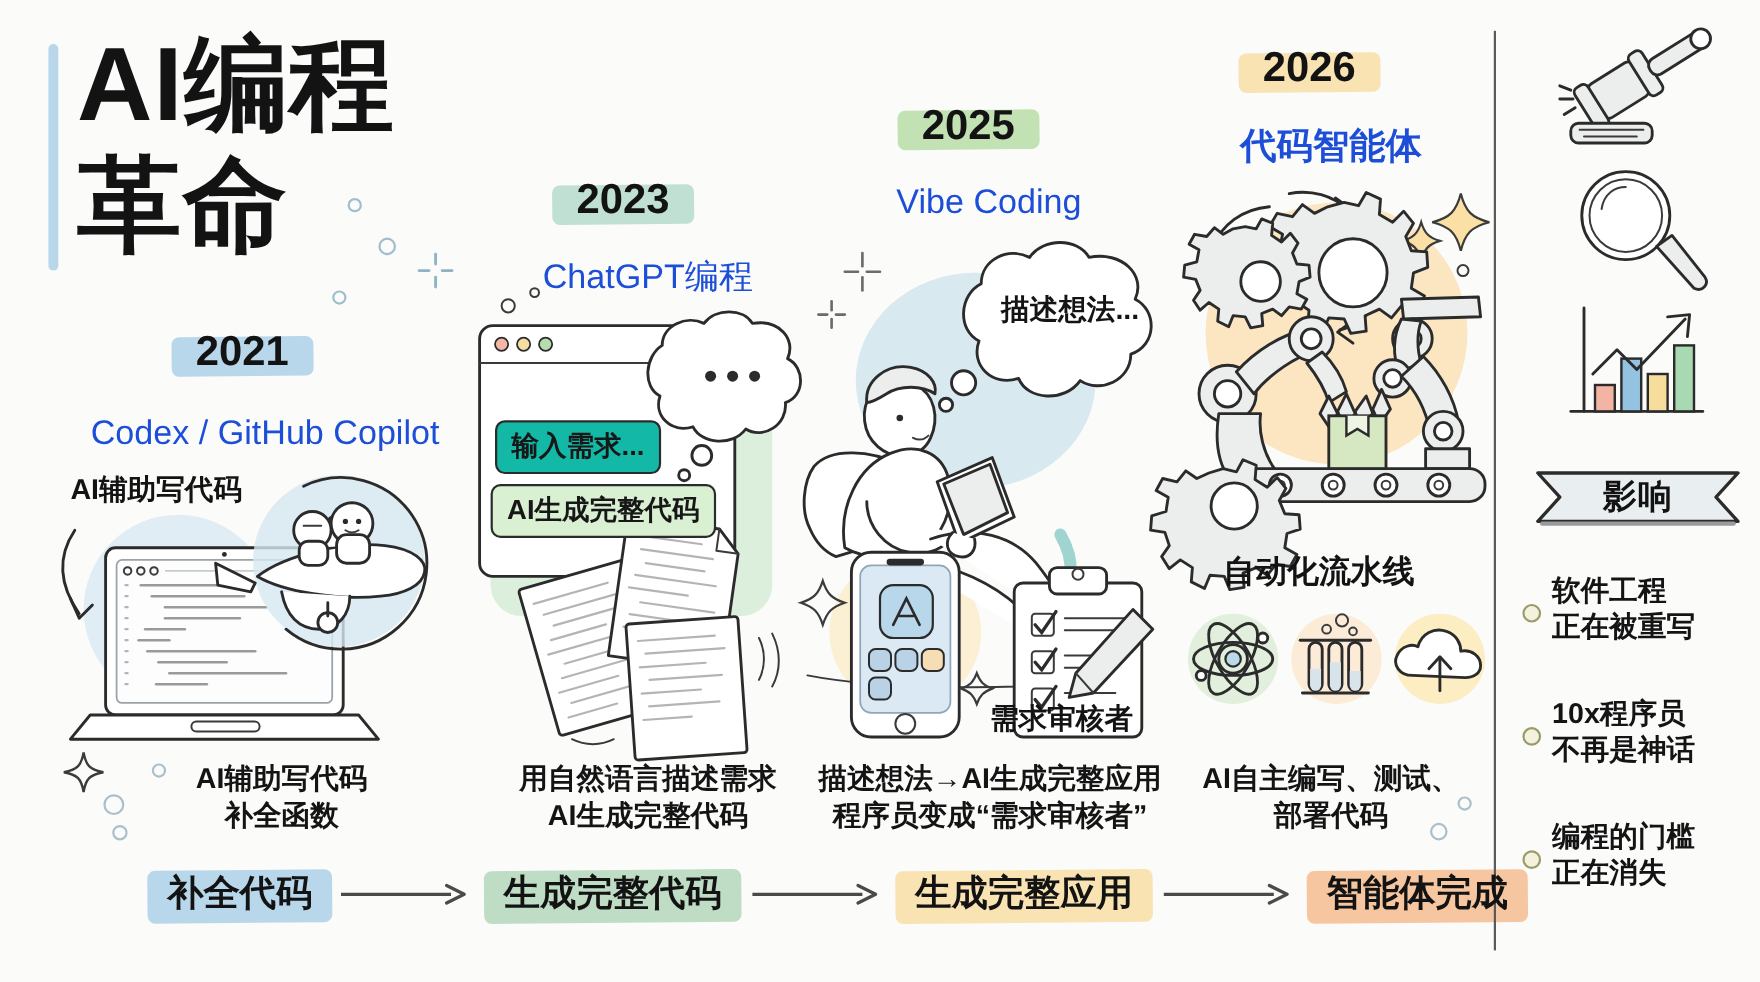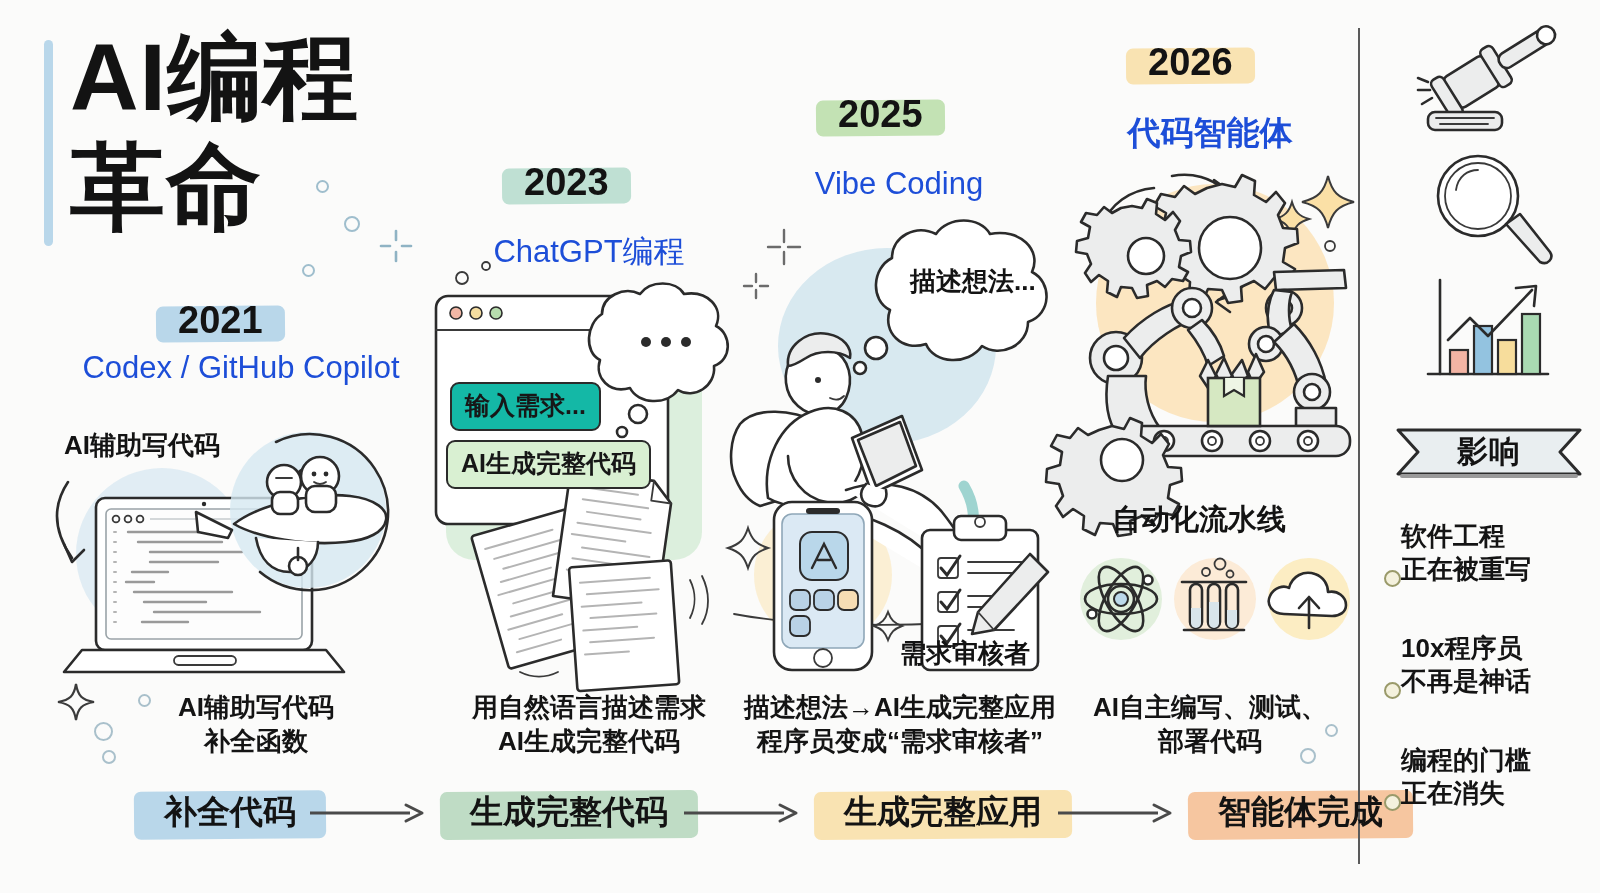--- a/index.html
+++ b/index.html
@@ -45,35 +45,35 @@
   
   .bubble{position:absolute;border:2.6px solid #2b2b2b;border-radius:9px;font-size:25px;font-weight:bold;padding:5px 13px 7px;white-space:nowrap;}
   .bubble-blue{background:#14b8a6;}
   .bubble-green{background:#d9f0d2;}
   .cloud-text{position:absolute;font-size:26px;font-weight:bold;color:#141414;white-space:nowrap;}
 
   .ill-label{position:absolute;font-size:26px;font-weight:bold;color:#131313;white-space:nowrap;}
 
   
   #flow{position:absolute;left:0;top:785px;width:1360px;height:60px;}
-  .flow-chip{position:absolute;top:0;font-size:33px;font-weight:bold;color:#131313;padding:5px 30px 8px;white-space:nowrap;}
+  .flow-chip{position:absolute;top:0;font-size:33px;font-weight:bold;color:#131313;padding:5px 18px 8px;white-space:nowrap;}
   .flow-chip::before{content:"";position:absolute;left:0;right:0;top:6px;bottom:4px;border-radius:7px;z-index:-1;transform:rotate(-0.5deg);}
   .fc-blue::before{background:#b9d7ea;}
   .fc-green::before{background:#bfdcc5;}
   .fc-amber::before{background:#f9e3b2;}
   .fc-orange::before{background:#f6c6a0;}
   .flow-chip span{position:relative;z-index:2;}
   .flow-arrow{position:absolute;top:18px;}
 
   
   #rail-divider{position:absolute;left:1358px;top:28px;width:2px;height:836px;background:#5a5a5a;}
   #right-rail{position:absolute;left:1378px;top:22px;width:222px;height:850px;}
   #impact-banner{position:absolute;left:18px;top:404px;width:186px;height:52px;}
   #impact-label{position:absolute;left:18px;top:404px;width:186px;height:52px;display:flex;align-items:center;justify-content:center;font-size:31px;font-weight:bold;color:#131313;letter-spacing:1px;}
-  .impact-item{position:absolute;left:6px;width:212px;display:flex;align-items:flex-end;}
+  .impact-item{position:absolute;left:6px;width:212px;display:flex;gap:10px;align-items:center;}
   .impact-dot{flex:0 0 auto;width:13px;height:13px;border-radius:50%;border:2px solid #9a9a6a;background:#f4f1dd;margin-top:9px;}
   .impact-text{font-size:26px;font-weight:bold;line-height:1.28;color:#141414;}
 
   .dotlet{position:absolute;border:2.4px solid #a9c0cb;border-radius:50%;}
 </style>
 </head>
 <body>
 
 <div class="stage">
 
@@ -93,21 +93,21 @@
         <line x1="2" y1="17" x2="11" y2="17"></line>
           <line x1="23" y1="17" x2="32" y2="17"></line>
       </g>
     </svg>
   </div>
 
   <div class="col" style="left:46px;width:390px;">
     <div style="position:absolute;left:110px;top:298px;">
       <div class="year-chip chip-blue"><span>2021</span></div>
     </div>
-    <div class="subtitle" style="position:absolute;left:0px;top:340px;width:390px;text-align:center;">Codex / GitHub Copilot</div>
+    <div class="subtitle" style="position:absolute;left:0px;top:366px;width:390px;text-align:center;">Codex / GitHub Copilot</div>
 
     <div style="position:absolute;left:0px;top:420px;width:390px;height:262px;">
       <div class="blob" style="left:30px;top:48px;width:172px;height:172px;background:#d8e8f2;opacity:.75;"></div>
       <svg width="390" height="262" viewBox="0 0 390 262" style="position:absolute;left:0;top:0;">
 
         <path class="ink" d="M22 62 C6 86 8 112 26 138" stroke-width="3"></path>
         <path class="ink" d="M18 124 L26 142 L38 130" stroke-width="3" fill="none"></path>
 
         <rect class="ink-f" x="50" y="78" width="216" height="152" rx="9"></rect>
         <rect x="60" y="89" width="196" height="130" rx="5" fill="#fdfdfd" stroke="#9aa3a8" stroke-width="1.6"></rect>

